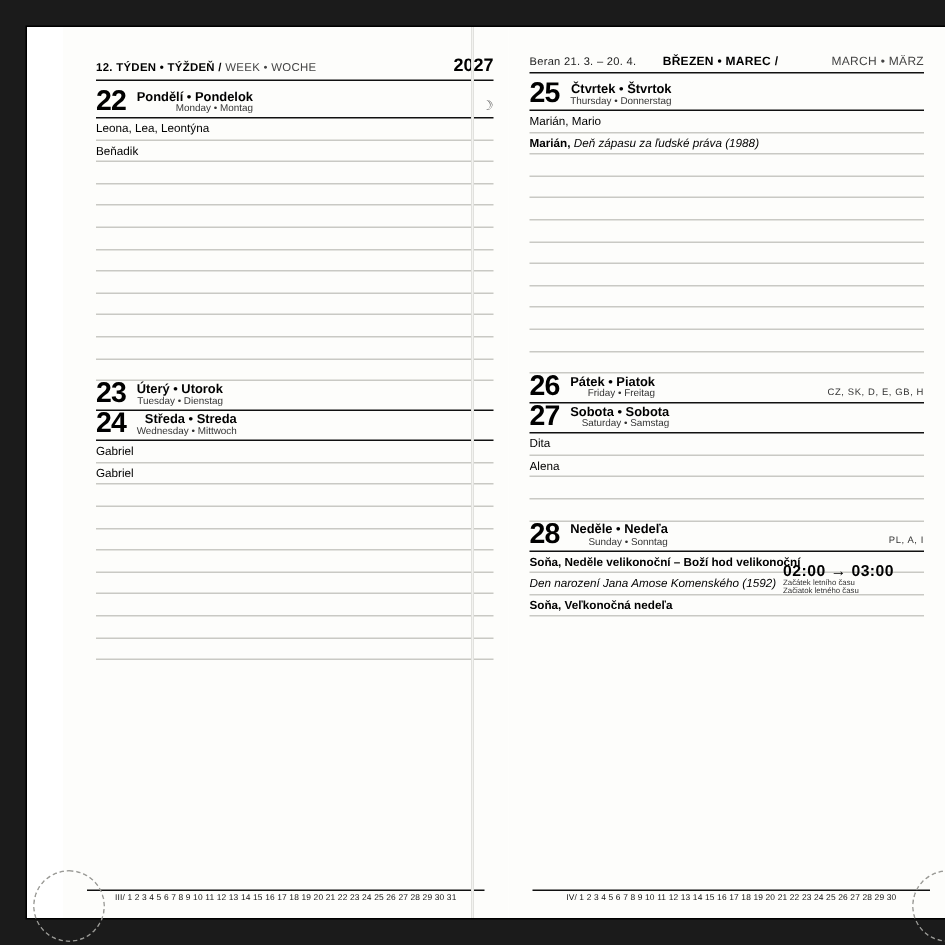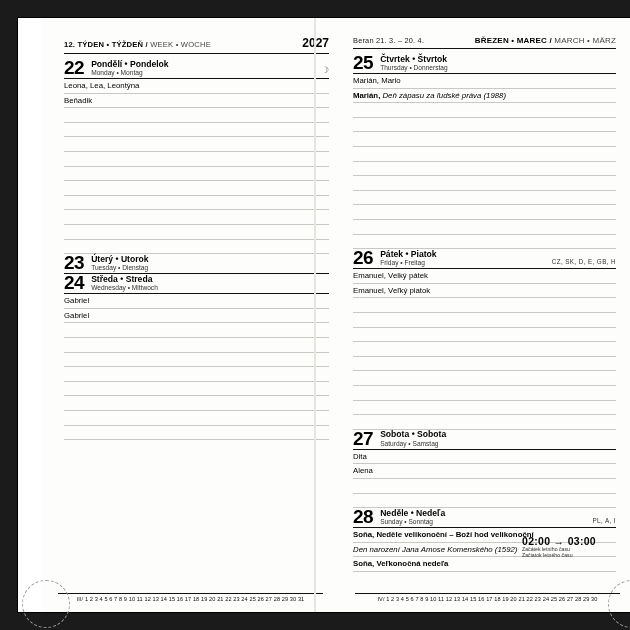--- a/index.html
+++ b/index.html
@@ -36,36 +36,36 @@
     display:flex;align-items:baseline;justify-content:space-between;
     font-size:7.6px;letter-spacing:.2px;
     border-bottom:1.6px solid #111;
     padding-bottom:3px;
     margin-bottom:5px;
   }
   .hdr .left-txt{font-weight:bold;}
   .hdr .left-txt .thin{font-weight:normal;color:#444;}
   .hdr .year{font-size:12px;font-weight:bold;letter-spacing:0;}
   .hdr .months{font-weight:bold;font-size:8px;}
-  .hdr .months .thin{font-weight:normal;color:#444;}
+  .hdr .months .thin{font-weight:normal;color:#444;margin-left:33px;}
   .hdr .zodiac{font-weight:normal;font-size:7.4px;color:#222;}
 
   
   .day{margin-bottom:0;}
   .day-head{
     display:flex;align-items:flex-end;
     border-bottom:1.2px solid #111;
     padding-bottom:1px;
     position:relative;
   }
   .daynum{
     font-size:19px;font-weight:bold;line-height:.95;
     padding-right:7px;letter-spacing:-0.5px;
   }
-  .daynames{line-height:1.08;padding-bottom:1px;}
+  .daynames{line-height:1.08;padding-bottom:1px;text-align:right;}
   .dn1{font-size:8.6px;font-weight:bold;}
   .dn2{font-size:6.6px;color:#333;}
   .day-flag{
     margin-left:auto;font-size:6.3px;color:#333;
     letter-spacing:.4px;padding-bottom:2px;
   }
   .moon{
     margin-left:auto;font-size:9px;color:#555;padding-bottom:2px;
   }
 
@@ -223,33 +223,20 @@
 
     <div class="day">
       <div class="day-head">
         <div class="daynum">26</div>
         <div class="daynames">
           <div class="dn1">Pátek • Piatok</div>
           <div class="dn2">Friday • Freitag</div>
         </div>
         <div class="day-flag">CZ, SK, D, E, GB, H</div>
       </div>
-      <div class="lines">
-        <div class="ln">Emanuel, Velký pátek</div>
-        <div class="ln">Emanuel, Veľký piatok</div>
-        <div class="ln"></div>
-        <div class="ln"></div>
-        <div class="ln"></div>
-        <div class="ln"></div>
-        <div class="ln"></div>
-        <div class="ln"></div>
-        <div class="ln"></div>
-        <div class="ln"></div>
-        <div class="ln"></div>
-      </div>
     </div>
 
     <div class="day">
       <div class="day-head">
         <div class="daynum">27</div>
         <div class="daynames">
           <div class="dn1">Sobota • Sobota</div>
           <div class="dn2">Saturday • Samstag</div>
         </div>
       </div>

